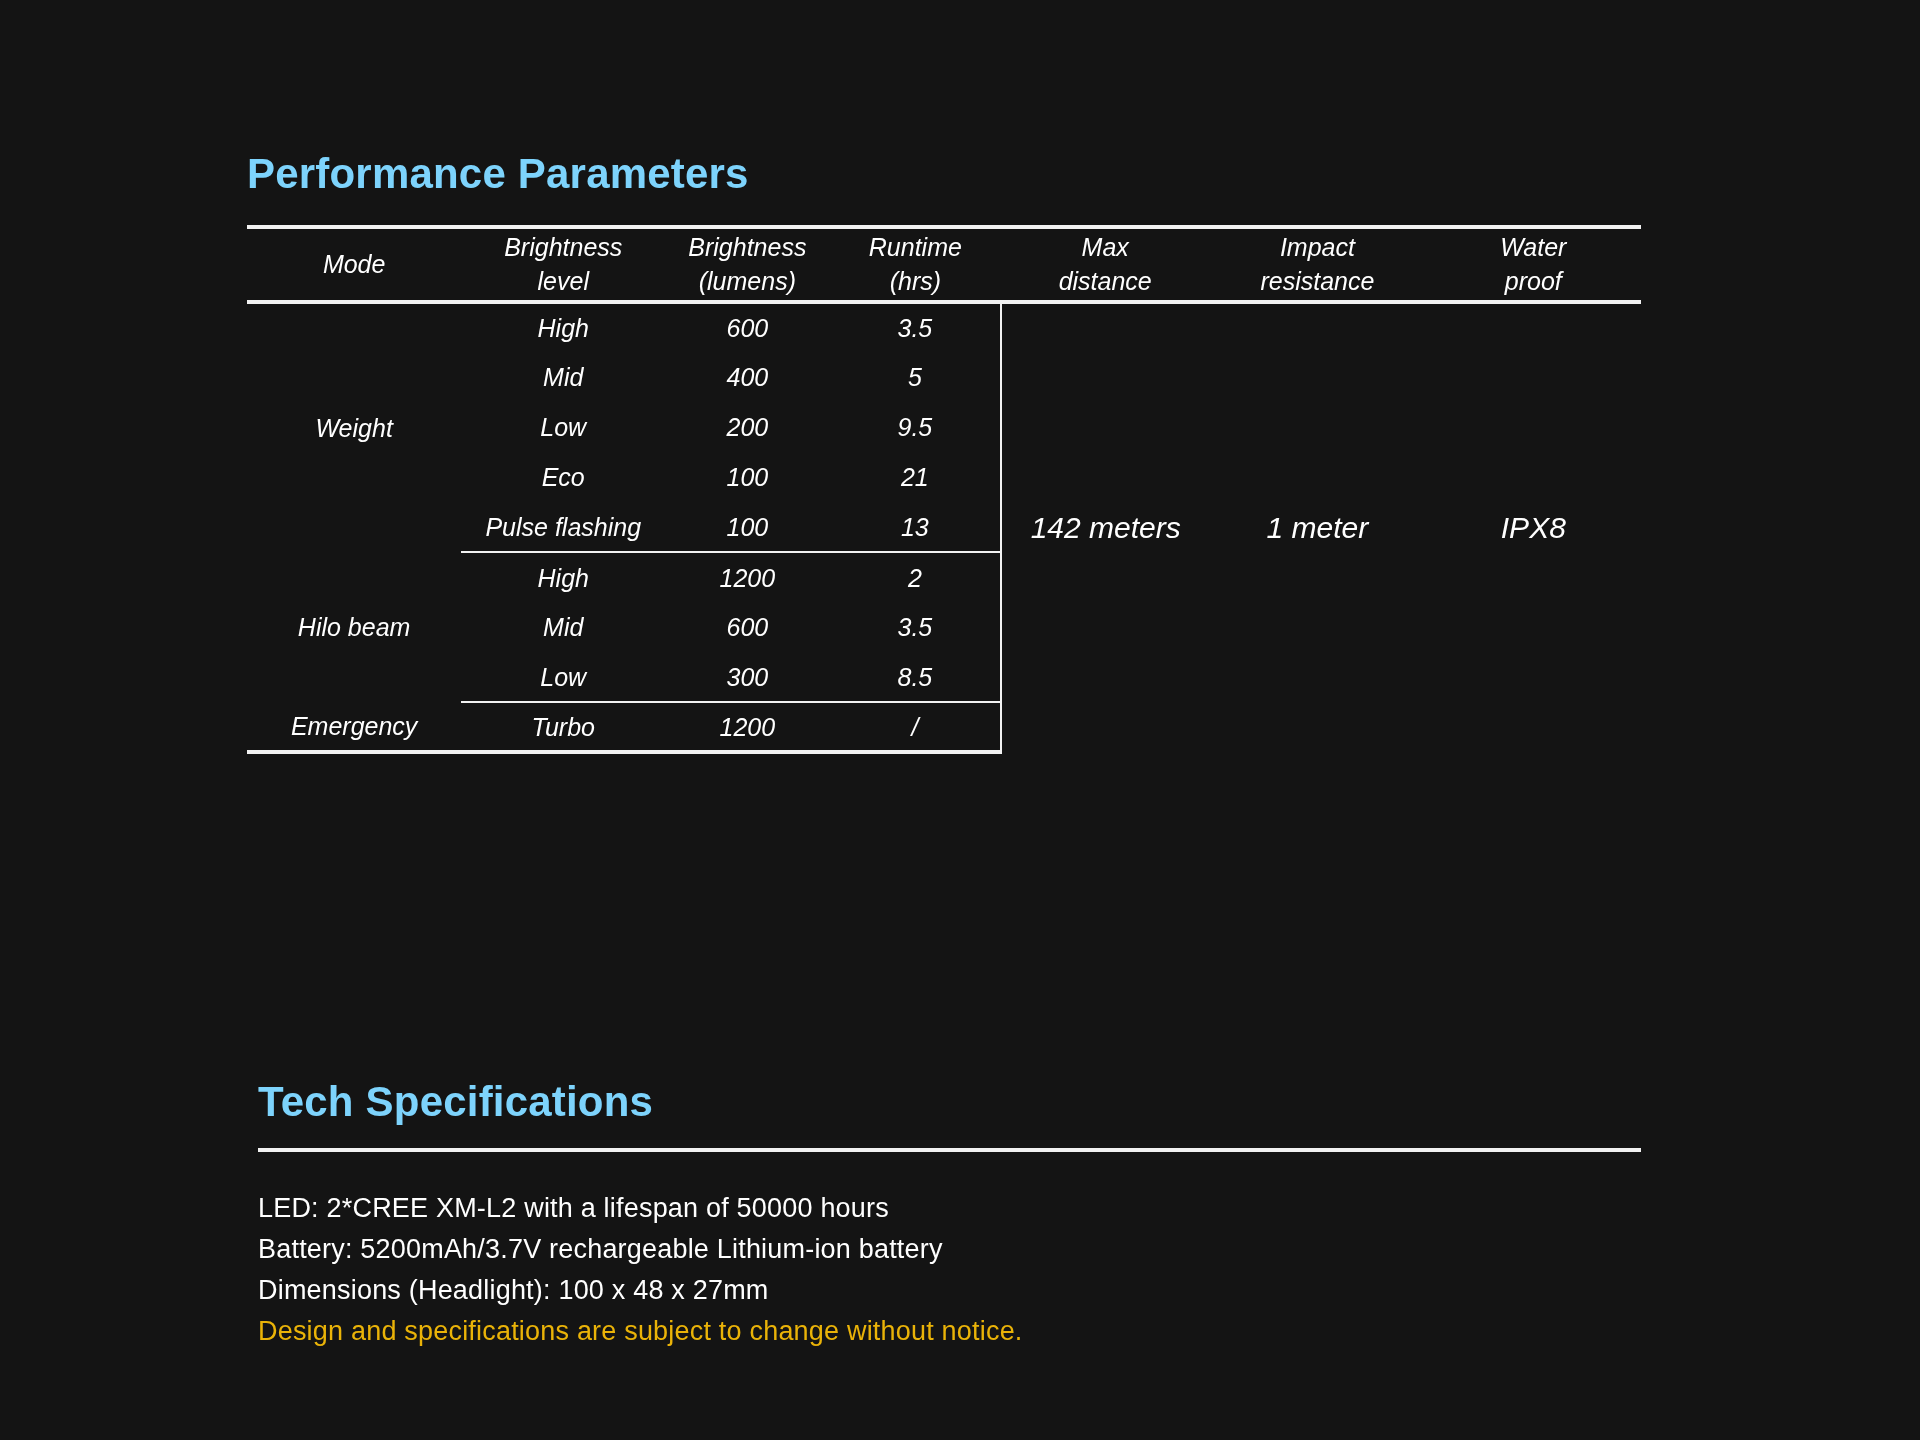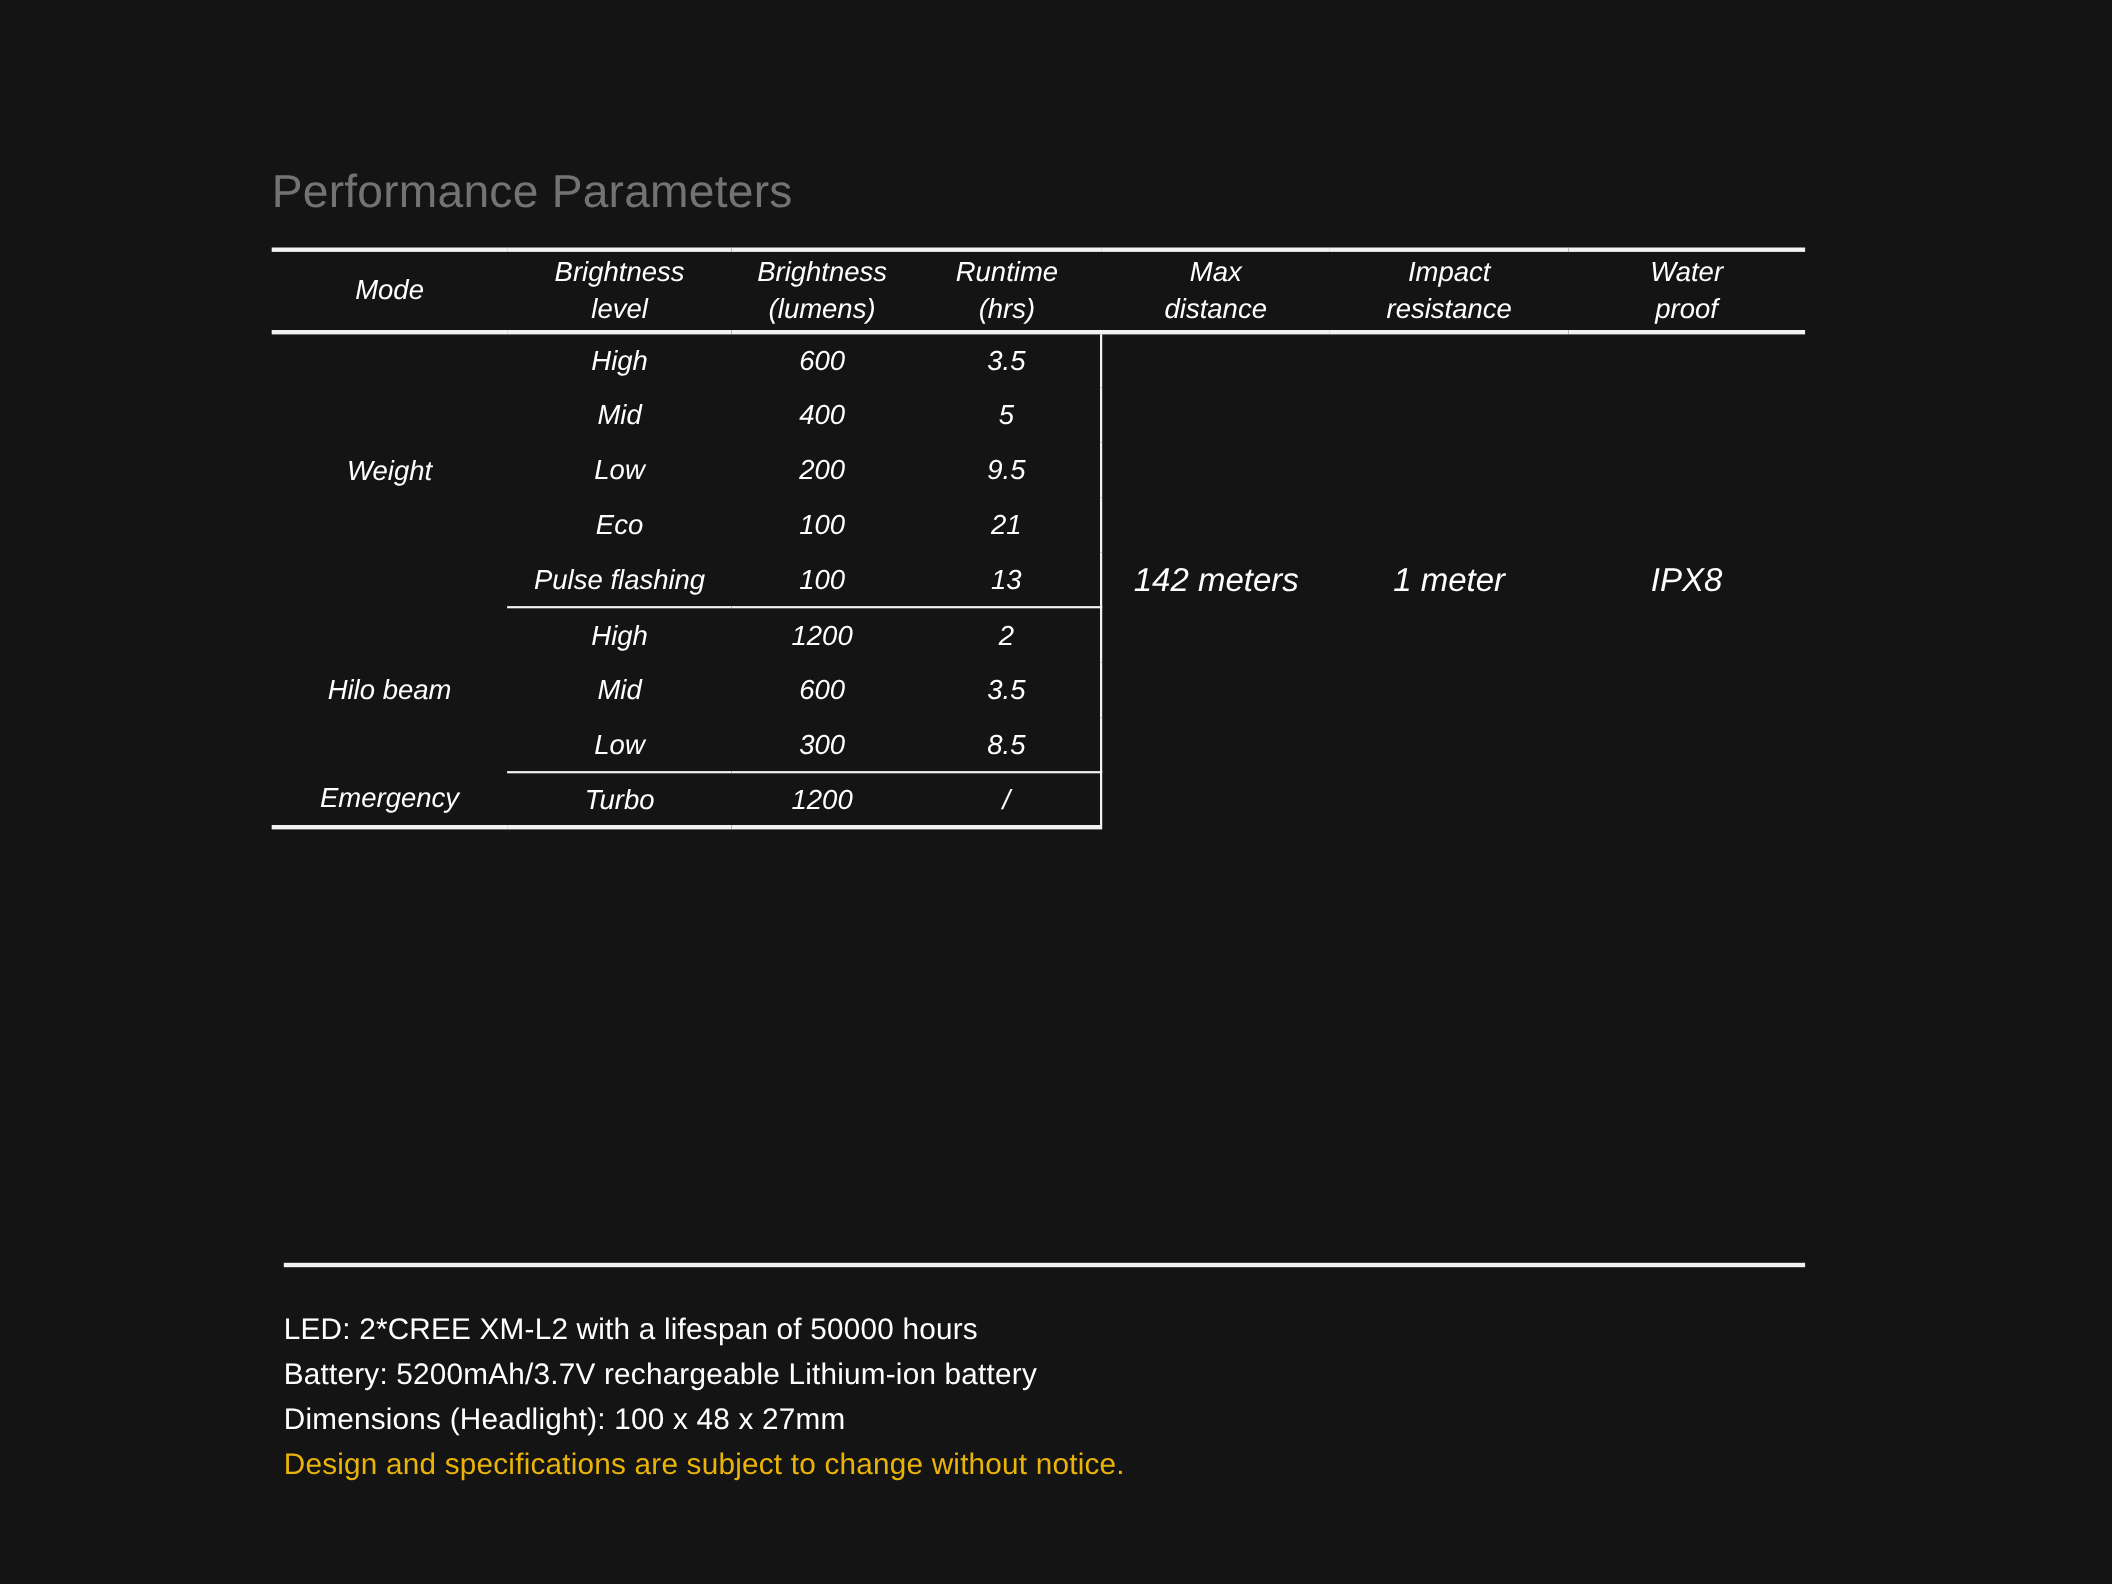--- a/index.html
+++ b/index.html
@@ -9,23 +9,23 @@
     font-family:"Liberation Sans", sans-serif;
     color:#ffffff;
     overflow:hidden;
     position:relative;
   }
   .page { position:absolute; inset:0; background:#141414; }
 
   
   .section-title {
     position:absolute;
-    color:#737373;
+    color:#7dd3fc;
     font-size:42px;
-    font-weight:400;
+    font-weight:700;
     letter-spacing:0.2px;
     white-space:nowrap;
   }
   #perf-title { left:247px; top:150px; }
   #tech-title { left:258px; top:1078px; }
 
   
   .table-wrap { position:absolute; left:247px; top:225px; width:1394px;font-style:italic; }
   table.perf {
     width:100%;
@@ -214,20 +214,21 @@
           <td class="mode-cell rule-bottom">Emergency</td>
           <td class="rule-bottom">Turbo</td>
           <td class="rule-bottom">1200</td>
           <td class="rule-bottom">/</td>
         </tr>
       </tbody>
     </table>
   </div>
 
 
+  <div class="section-title" id="tech-title">Tech Specifications</div>
 
   <div class="tech-rule"></div>
 
   <ul class="tech-list">
     <li>LED: 2*CREE XM-L2 with a lifespan of 50000 hours</li>
     <li>Battery: 5200mAh/3.7V rechargeable Lithium-ion battery</li>
     <li>Dimensions (Headlight): 100 x 48 x 27mm</li>
     <li class="muted">Design and specifications are subject to change without notice.</li>
   </ul>
 

